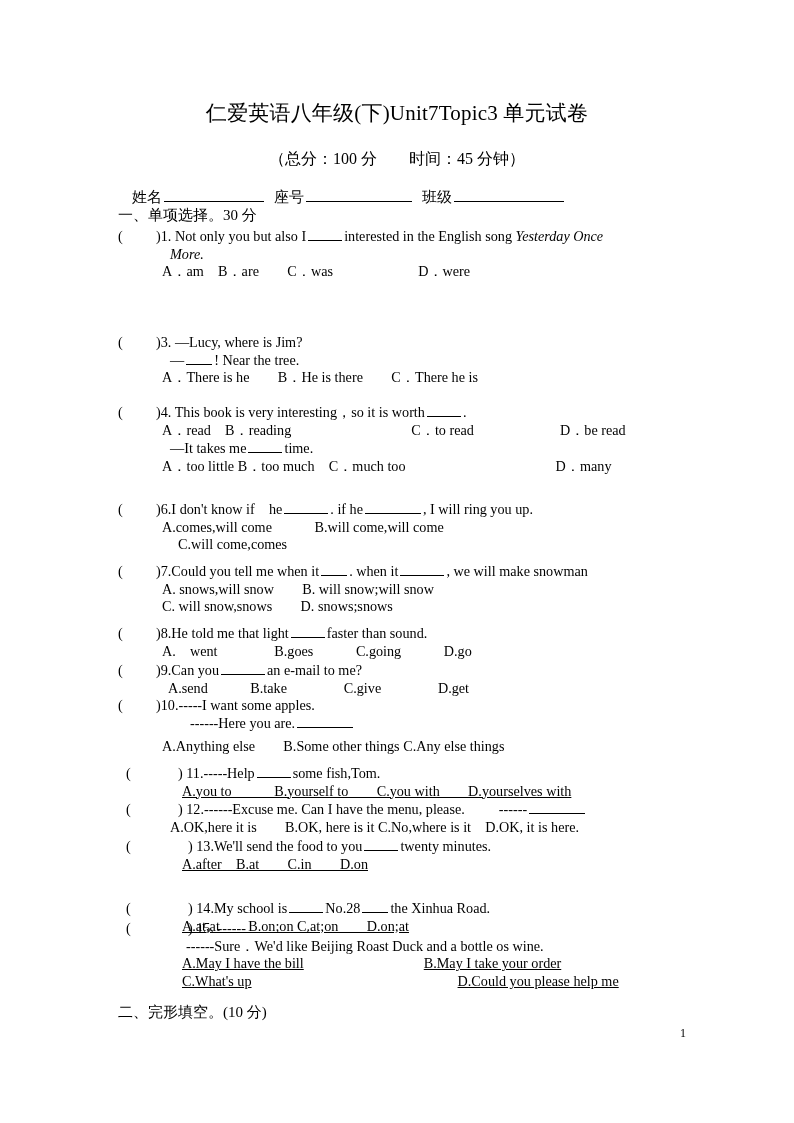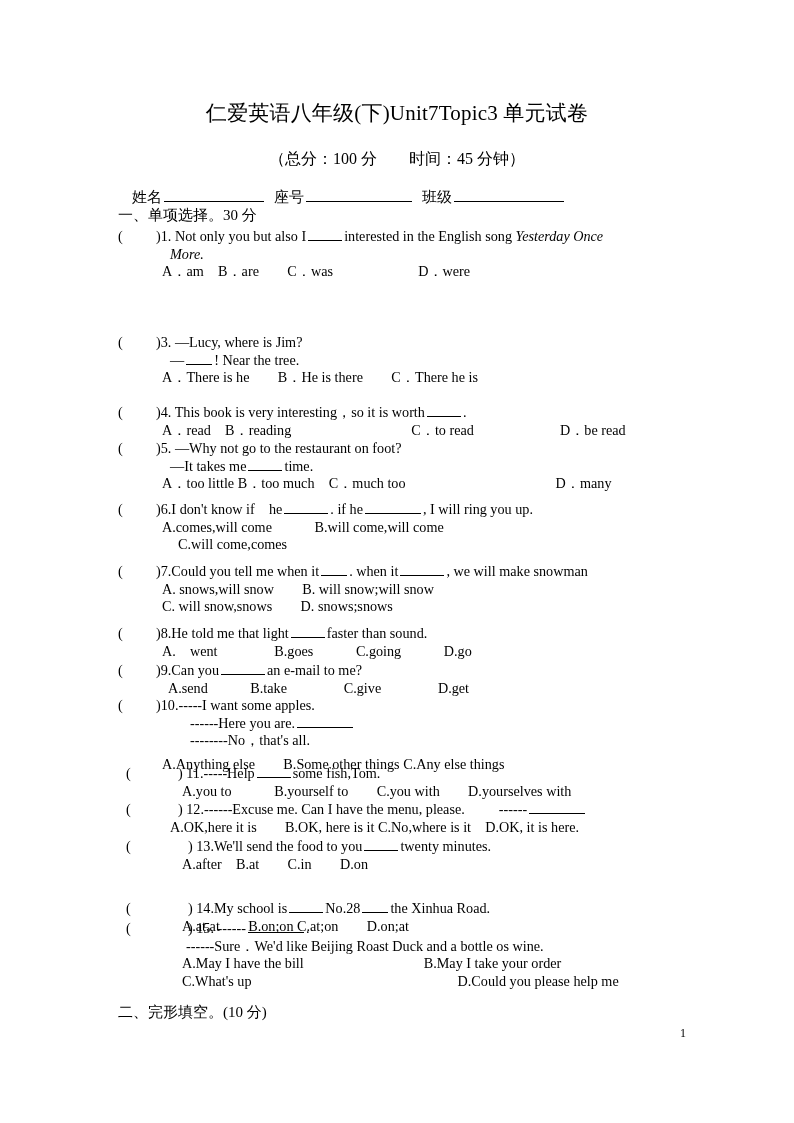--- a/index.html
+++ b/index.html
@@ -87,21 +87,21 @@
   .paren-wide {
     display: inline-block;
     width: 52px;
   }
   .qbody { display: inline-block; }
   .opts {
     white-space: nowrap;
     padding-left: 44px;
   }
   .opts-i { padding-left: 50px; }
-  .opts-j { padding-left: 56px; }
+  .opts-j { padding-left: 56px; text-decoration: underline; }
   .cont { white-space: nowrap; padding-left: 52px; }
   .cont2 { white-space: nowrap; padding-left: 60px; }
   .cont3 { white-space: nowrap; padding-left: 72px; }
   .ital { font-style: italic; }
   .blank {
     display: inline-block;
     border-bottom: 1px solid #000;
     height: 12px;
     vertical-align: baseline;
     margin: 0 2px;
@@ -152,21 +152,20 @@
     <div class="cont"><span>—</span><span class="blank b-sm"></span><span>! Near the tree.</span></div>
     <div class="opts">A．There is he　　B．He is there　　C．There he is</div>
   </div>
 
   <div class="qblock" style="top:404px">
     <div class="qline"><span class="paren">(</span><span class="qbody">)4. This book is very interesting，so it is worth</span><span class="blank b-md"></span><span class="qbody">.</span></div>
     <div class="opts"><span>A．read　B．reading</span><span class="sp6"></span><span>C．to read</span><span class="sp5"></span><span>D．be read</span></div>
   </div>
 
   <div class="qblock" style="top:440px">
-    <div class="qline"><span class="paren">(</span><span class="qbody">)5. —Why not go to the restaurant on foot?</span></div>
     <div class="cont"><span>—It takes me</span><span class="blank b-md"></span><span>time.</span></div>
     <div class="opts"><span>A．too little B．too much　C．much too</span><span class="sp7"></span><span>D．many</span></div>
   </div>
 
   <div class="qblock" style="top:501px">
     <div class="qline"><span class="paren">(</span><span class="qbody">)6.I don't know if　he</span><span class="blank b-lg"></span><span class="qbody">. if he</span><span class="blank b-xl"></span><span class="qbody">, I will ring you up.</span></div>
     <div class="opts">A.comes,will come　　　B.will come,will come</div>
     <div class="cont2">C.will come,comes</div>
   </div>
 
@@ -182,21 +181,20 @@
   </div>
 
   <div class="qblock" style="top:662px">
     <div class="qline"><span class="paren">(</span><span class="qbody">)9.Can you</span><span class="blank b-lg"></span><span class="qbody">an e-mail to me?</span></div>
     <div class="opts-i">A.send　　　B.take　　　　C.give　　　　D.get</div>
   </div>
 
   <div class="qblock" style="top:697px">
     <div class="qline"><span class="paren">(</span><span class="qbody">)10.-----I want some apples.</span></div>
     <div class="cont3"><span>------Here you are.</span><span class="blank b-xl"></span></div>
-    <div class="cont3">--------No，that's all.</div>
     <div class="opts" style="padding-top:6px">A.Anything else　　B.Some other things C.Any else things</div>
   </div>
 
   <div class="qblock" style="top:765px;left:126px">
     <div class="qline"><span class="paren-wide">(</span><span class="qbody">) 11.-----Help</span><span class="blank b-md"></span><span class="qbody">some fish,Tom.</span></div>
     <div class="opts-j">A.you to　　　B.yourself to　　C.you with　　D.yourselves with</div>
   </div>
 
   <div class="qblock" style="top:801px;left:126px">
     <div class="qline"><span class="paren-wide">(</span><span class="qbody">) 12.------Excuse me. Can I have the menu, please.</span><span class="sp3"></span><span class="qbody">------</span><span class="blank b-xl"></span></div>

